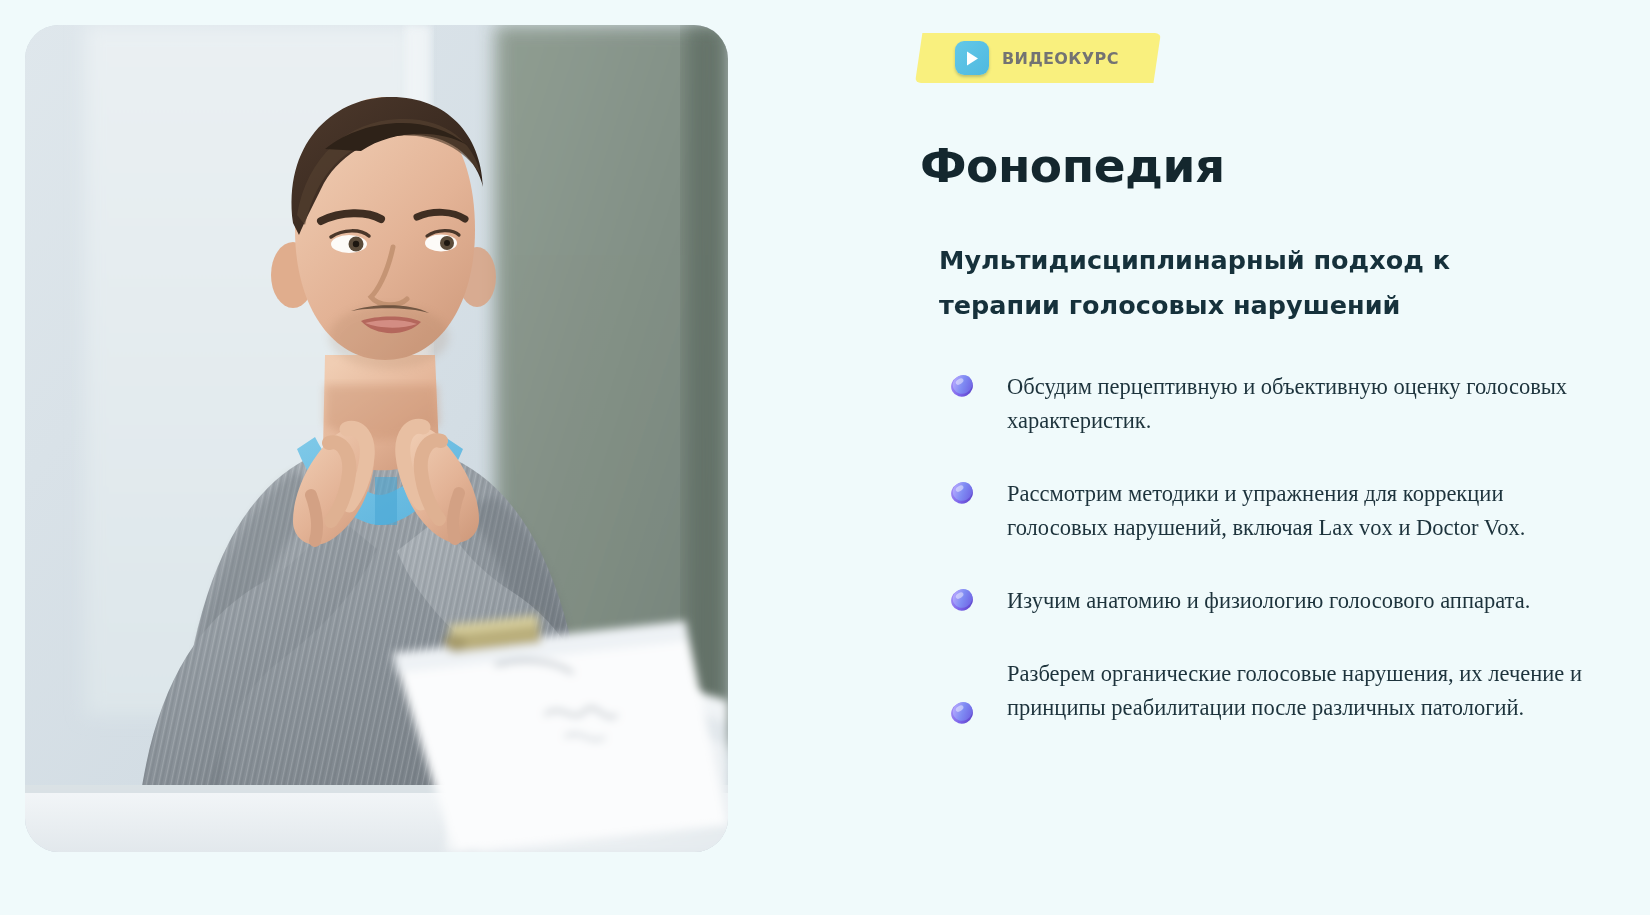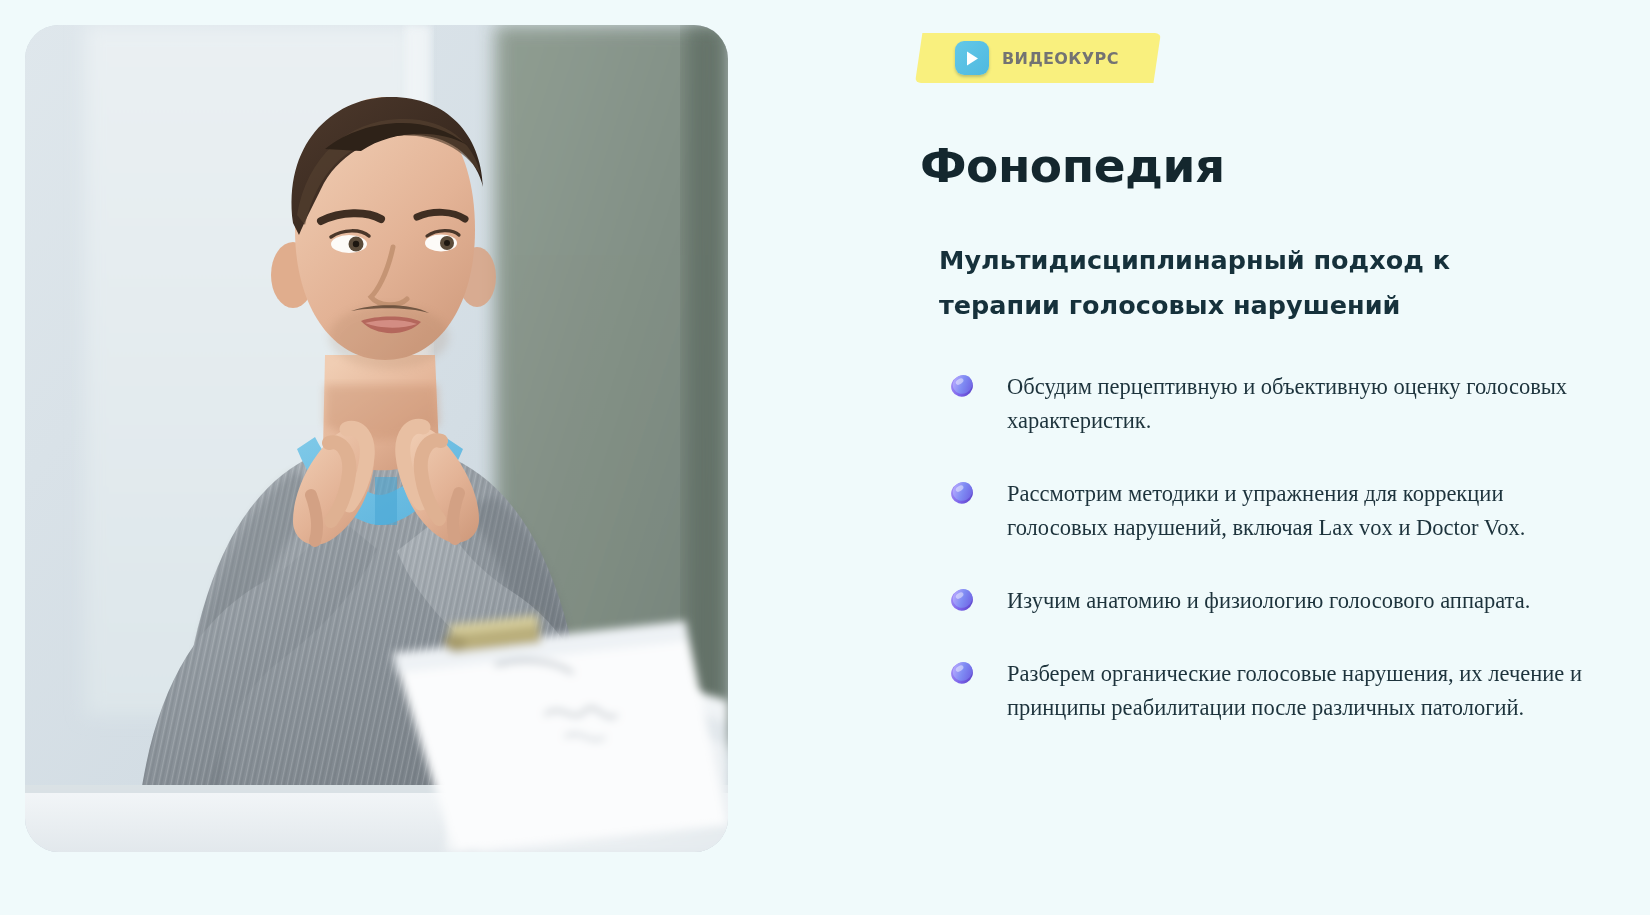--- a/index.html
+++ b/index.html
@@ -116,21 +116,21 @@
     list-style: none;
     margin: 12px;
     padding: 0;
     font-family: Liberation Serif, serif;
   }
   .bullet {
     display: flex;
     align-items: flex-start;
     margin-bottom: 39px;
   }
-  .bullet:last-child { margin-bottom: 0; }
+  .bullet:last-child { margin-bottom: 0; align-items: flex-end; }
   .bullet-marker {
     flex: none;
     width: 26px;
     height: 26px;
     margin-top: 2px;
     margin-right: 32px;
   }
   .bullet-marker svg { display: block; }
   .bullet-text {
     font-size: 22.5px;

